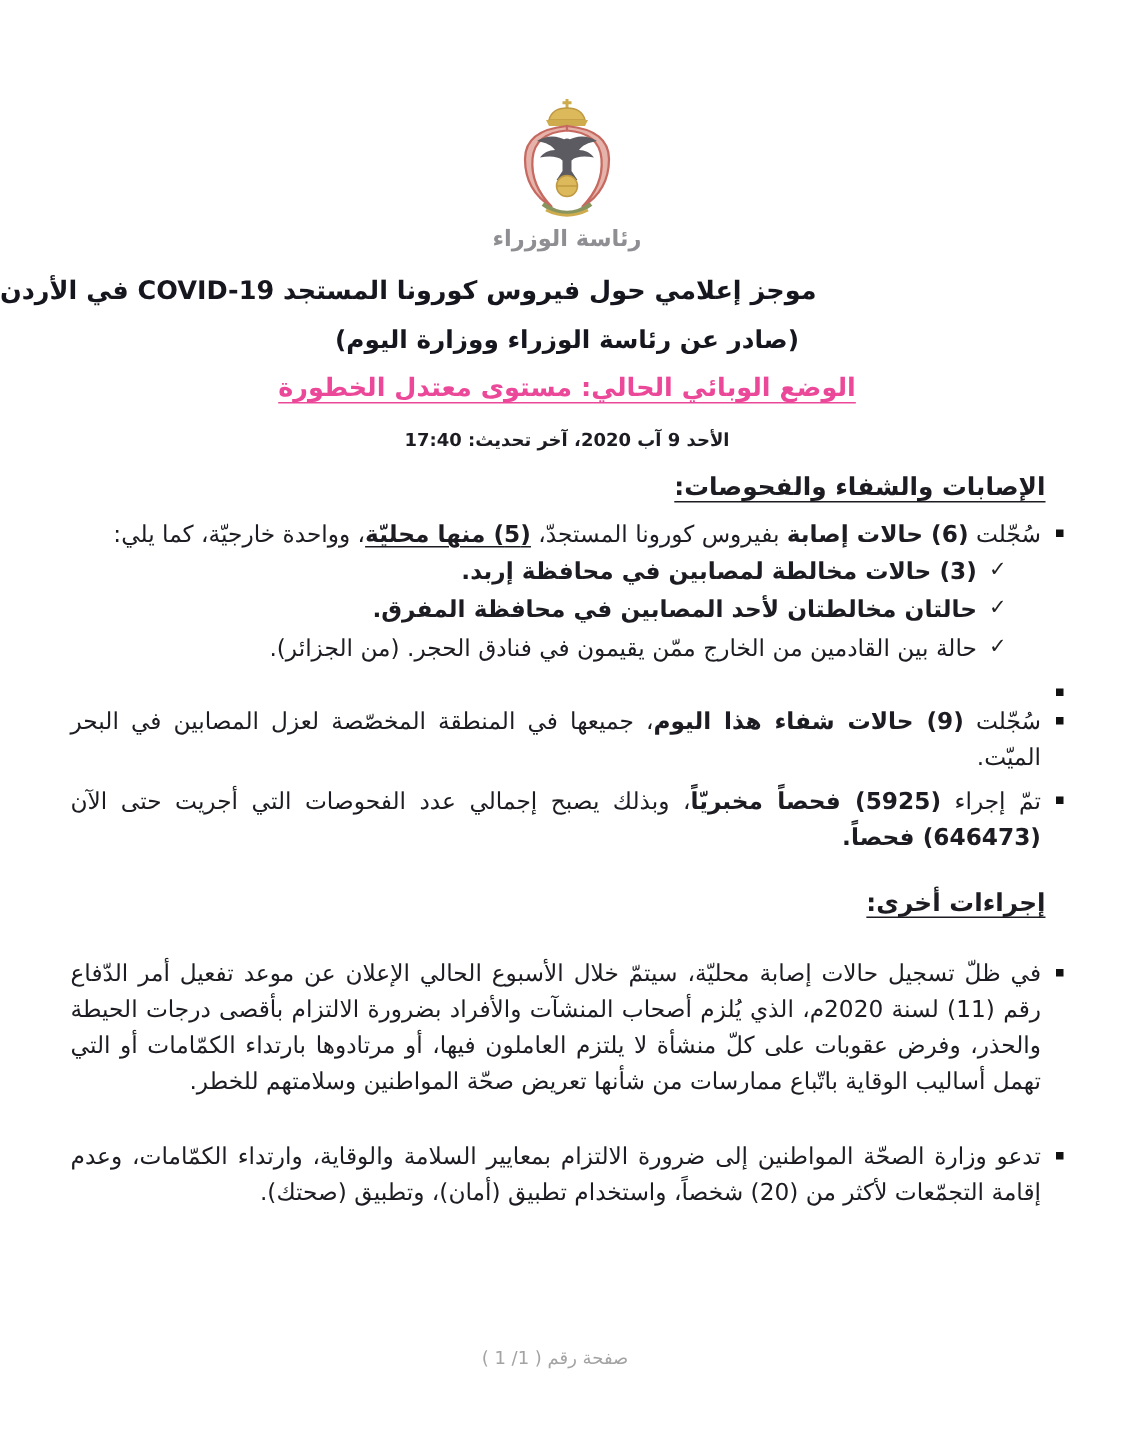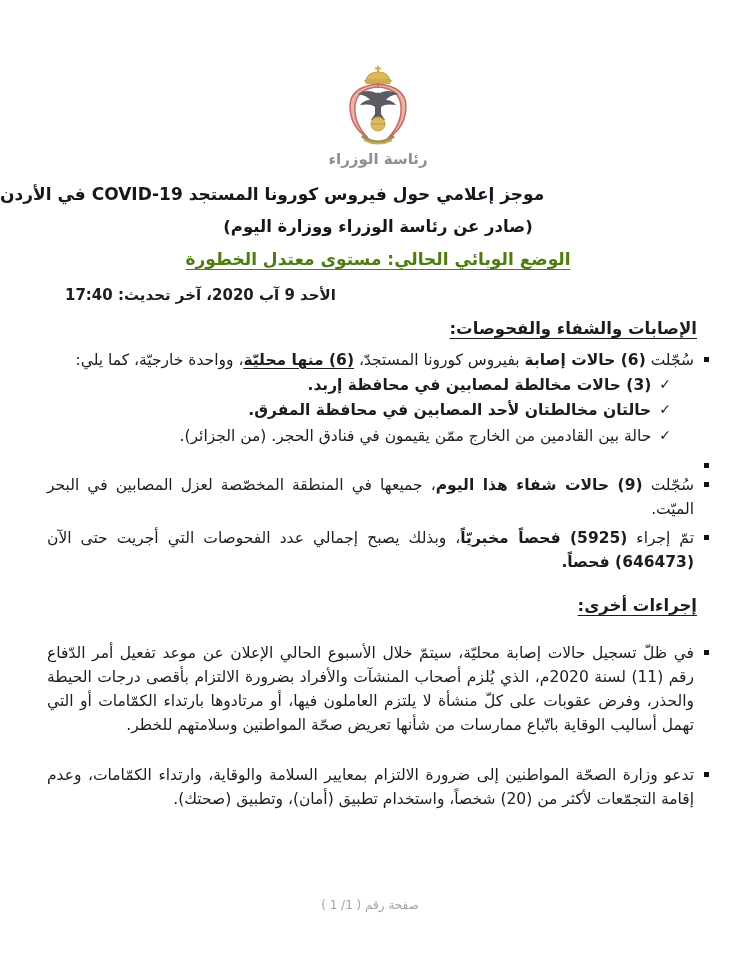--- a/index.html
+++ b/index.html
@@ -44,30 +44,30 @@
     text-align: center;
     font-weight: bold;
     font-size: 16.5px;
     color: #16161f;
   }
   .status-line {
     margin-top: 13px;
     text-align: center;
     font-weight: bold;
     font-size: 17px;
-    color: #4d7c0f;
+    color: #ec4899;
     text-decoration: underline;
     text-underline-offset: 4px;
   }
   .date-line {
     margin-top: 17px;
     padding: 0 65px;
-    text-align: left;
-    font-weight: bold;
-    font-size: 15px;
+    text-align: center;
+    font-weight: bold;
+    font-size: 12px;
   }
 
   
   .section-heading {
     margin-top: 15px;
     padding: 0 59px;
     text-align: right;
     font-weight: bold;
     font-size: 16.5px;
     text-decoration: underline;
@@ -153,21 +153,21 @@
   <div class="status-line">الوضع الوبائي الحالي: مستوى معتدل الخطورة</div>
   <div class="date-line">الأحد 9 آب 2020، آخر تحديث: 17:40</div>
 
   <div class="section-heading">الإصابات والشفاء والفحوصات:</div>
 
   <div class="content">
 
     <div class="bullet-row" style="margin-top:10px;">
       <span class="sq"></span>
       <div class="btext">
-        <span>سُجّلت </span><span class="b">(6) حالات إصابة</span><span> بفيروس كورونا المستجدّ، </span><span class="bu">(6) منها محليّة</span><span>، وواحدة خارجيّة، كما يلي:</span>
+        <span>سُجّلت </span><span class="b">(6) حالات إصابة</span><span> بفيروس كورونا المستجدّ، </span><span class="bu">(5) منها محليّة</span><span>، وواحدة خارجيّة، كما يلي:</span>
       </div>
     </div>
 
     <div class="check-row">
       <span class="tick">✓</span>
       <div class="b">(3) حالات مخالطة لمصابين في محافظة إربد.</div>
     </div>
 
     <div class="check-row">
       <span class="tick">✓</span>

